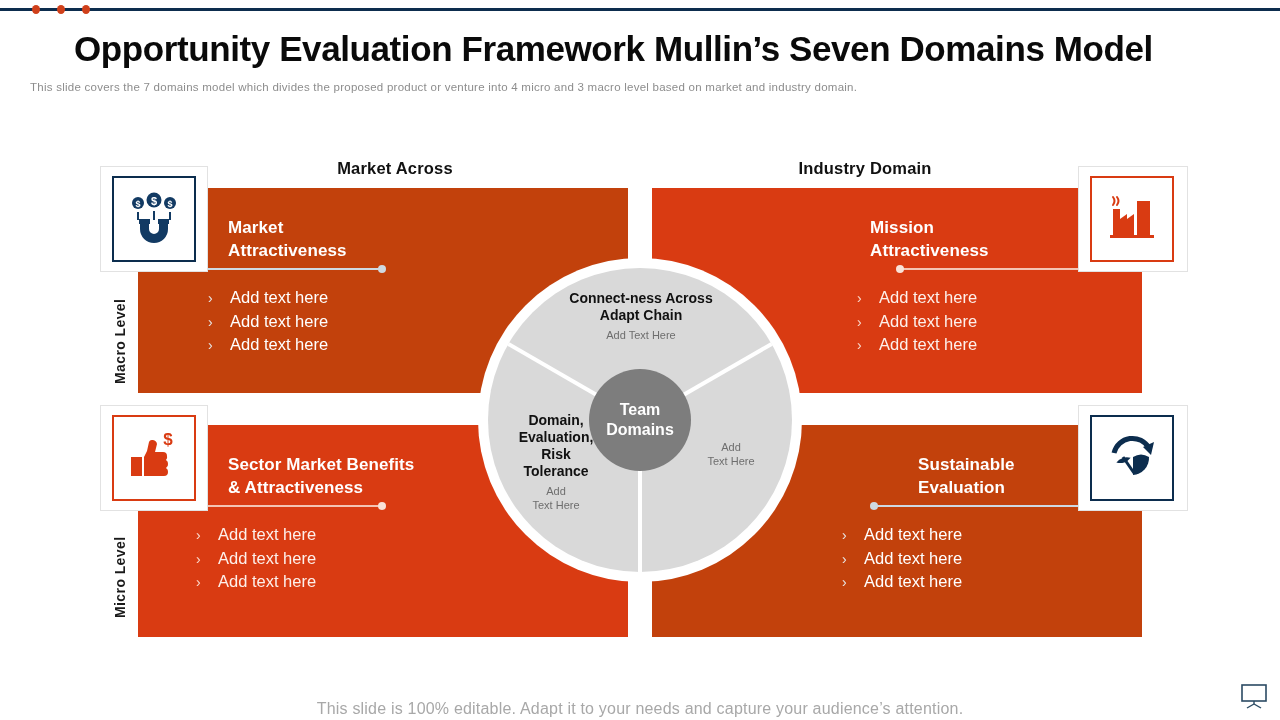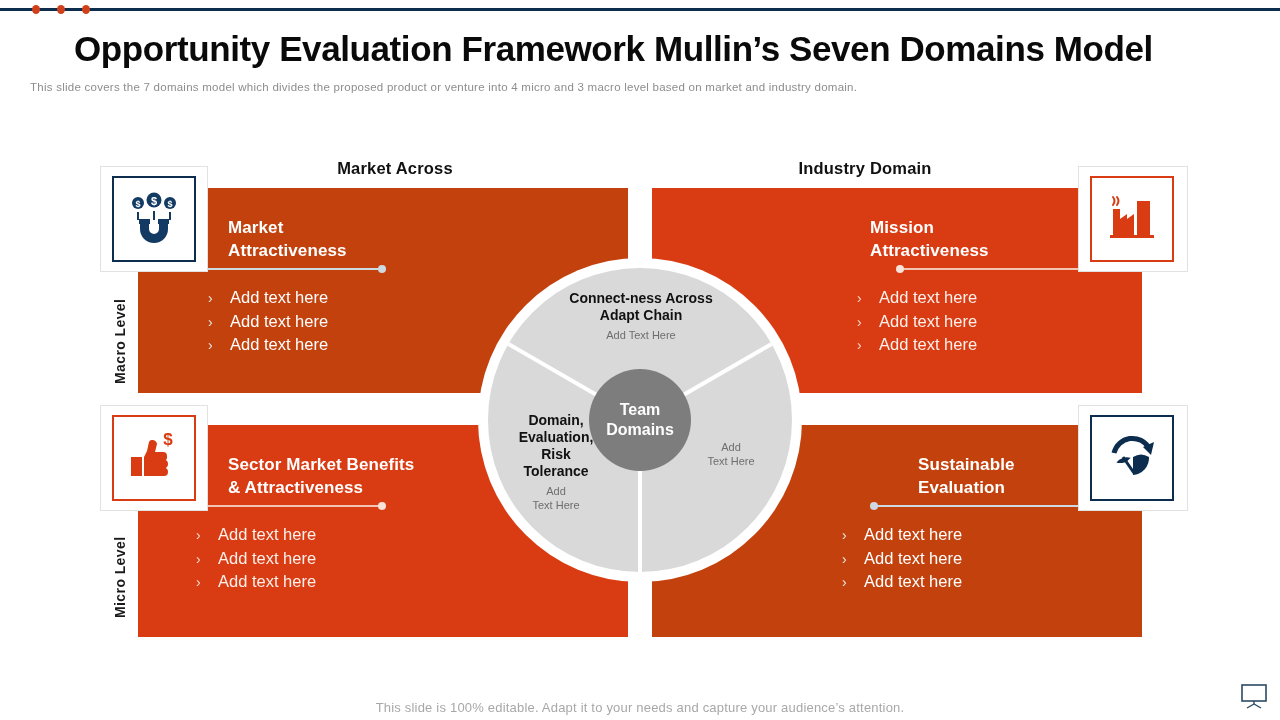--- a/index.html
+++ b/index.html
@@ -261,21 +261,21 @@
   .seg.top   { left: 531px; top: 290px;  width: 220px; }
   .seg.left  { left: 492px; top: 412px;  width: 128px; }
   .seg.right { left: 672px; top: 436px;  width: 118px; }
 
   
   .footer-note {
     position: absolute;
     left: 0; top: 700px;
     width: 1280px;
     text-align: center;
-    font-size: 13px;
+    font-size: 16px;
     color: #a8a8a8;
     letter-spacing: 0.2px;
   }
   .footer-icon {
     position: absolute;
     left: 1238px; top: 682px;
     width: 32px; height: 28px;
   }
 </style>
 </head>

